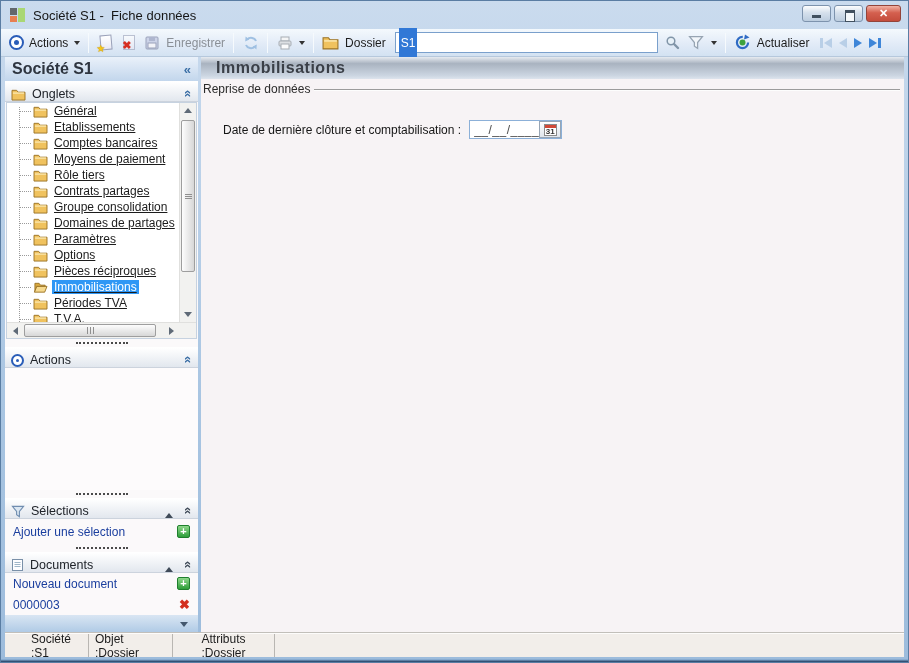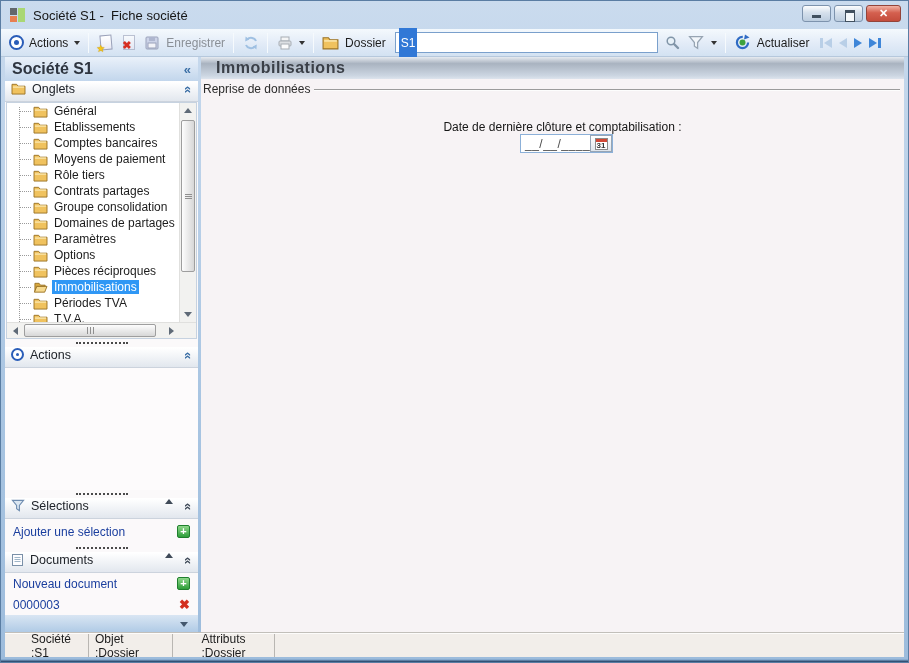--- a/index.html
+++ b/index.html
@@ -69,32 +69,32 @@
 
   .left-header { height:24px; background:linear-gradient(#eaf1fa,#c2d6ec);
     display:flex; align-items:center; padding:0 7px; flex:0 0 auto; }
   .left-title { font-weight:bold; font-size:16px; color:#2e3540; flex:1; }
   .chev { color:#3a6ea5; font-weight:bold; font-size:13px; display:inline-block; }
   .chev.up { transform:rotate(90deg); }
   .chev.dark { color:#3f4a58; }
 
   .panelbar { height:21px; background:linear-gradient(#ffffff,#e2e7ee);
     border-top:1px solid #fff; border-bottom:1px solid #ccd3dd;
-    display:flex; align-items:flex-start; padding:0 6px; gap:6px; flex:0 0 auto; }
+    display:flex; align-items:flex-end; padding:0 6px; gap:6px; flex:0 0 auto; }
   .panelbar .plabel { flex:1; font-size:12.5px; color:#20242a; }
   .tri-up-sm { width:0; height:0; border-left:4px solid transparent; border-right:4px solid transparent;
     border-bottom:5px solid #3f4a58; display:inline-block; margin-right:6px; }
 
   
   .tree-box { height:237px; position:relative; background:#fff;
     border:1px solid #c6d2e0; margin:0 1px; flex:0 0 auto; overflow:hidden; }
   .tree-rows { position:absolute; left:0; top:0; right:17px; bottom:16px; overflow:hidden; }
   .tree-rows::before { content:""; position:absolute; left:12px; top:4px; bottom:0;
     border-left:1px dotted #9a9a9a; }
-  .trow { height:16px; display:flex; align-items:center; padding-left:26px; position:relative; }
+  .trow { height:16px; display:flex; align-items:center; padding-left:26px; position:relative;text-decoration:underline; }
   .trow::before { content:""; position:absolute; left:13px; top:8px; width:11px; border-top:1px dotted #9a9a9a; }
   .trow .ficon { margin-right:4px; flex:0 0 auto; display:inline-flex; }
   .trow .f-open { display:none; }
   .trow.sel .f-open { display:inline-flex; }
   .tlabel { white-space:nowrap; font-size:12px; padding:0 2px; line-height:14px; }
   .trow.sel .tlabel { background:#2f97f5; color:#fff; }
 
   
   .vscroll { position:absolute; top:0; right:0; width:17px; bottom:16px;
     background:#f2f2f0; border-left:1px solid #e0e0de; }
@@ -133,21 +133,21 @@
   .vsplit { position:absolute; left:203px; top:267px; height:42px; border-left:2px dotted #4a4a4a; }
 
   
   .main-header { height:22px; background:linear-gradient(#e7ebf1,#a9b3c0 30%,#ccd6e2 85%,#dde4ed);
     display:flex; align-items:center; padding-left:15px; }
   .main-title { font-weight:bold; font-size:16px; color:#3a3f47; letter-spacing:0.5px; }
   .group { margin:3px 2px 0 2px; }
   .group-head { display:flex; align-items:center; gap:4px; height:14px; }
   .group-label { font-size:12px; color:#2a2a2a; white-space:nowrap; }
   .group-line { flex:1; height:1px; background:#9b9b9b; box-shadow:0 1px 0 #fdfdfd; margin-right:2px; }
-  .date-row { margin:24px 0 0 20px; display:flex; align-items:center;flex-direction:column; }
+  .date-row { margin:24px 0 0 20px; display:flex; align-items:center; }
   .date-label { font-size:12px; color:#161616; }
   .date-field { width:93px; height:19px; border:1px solid #8cb0d8; background:#fff;
     margin-left:8px; display:flex; align-items:center; }
   .date-text { flex:1; padding-left:4px; color:#4a4a4a; font-size:12px; letter-spacing:0.5px; }
   .cal-btn { width:38px; height:17px; margin-right:0; border:1px solid #97a5b5;
     background:linear-gradient(#ffffff,#dfe5ec); display:flex; align-items:center; justify-content:center; cursor:pointer; }
   .cal-ico { width:13px; height:12px; background:#fff; border:1px solid #8a8a8a; position:relative;
     font-size:8px; font-weight:bold; color:#333; text-align:center; line-height:14px; }
   .cal-ico::before { content:""; position:absolute; left:0; right:0; top:0; height:3px; background:#d14836; }
 
@@ -165,21 +165,21 @@
 <body>
 
 <div class="window">
 
   <div class="titlebar">
     <span class="app-icon">
         <i class="sq1"></i>
         <i class="sq2"></i>
         <i class="sq3"></i>
       </span>
-    <span class="title-text">Société S1 -  Fiche société</span>
+    <span class="title-text">Société S1 -  Fiche données</span>
     <div class="win-btns">
       <div class="win-btn min"></div>
       <div class="win-btn restore"></div>
       <div class="win-btn close">✕</div>
     </div>
   </div>
 
   <div class="toolbar">
     <span class="target"></span>
     <span class="tb-label">Actions</span>

